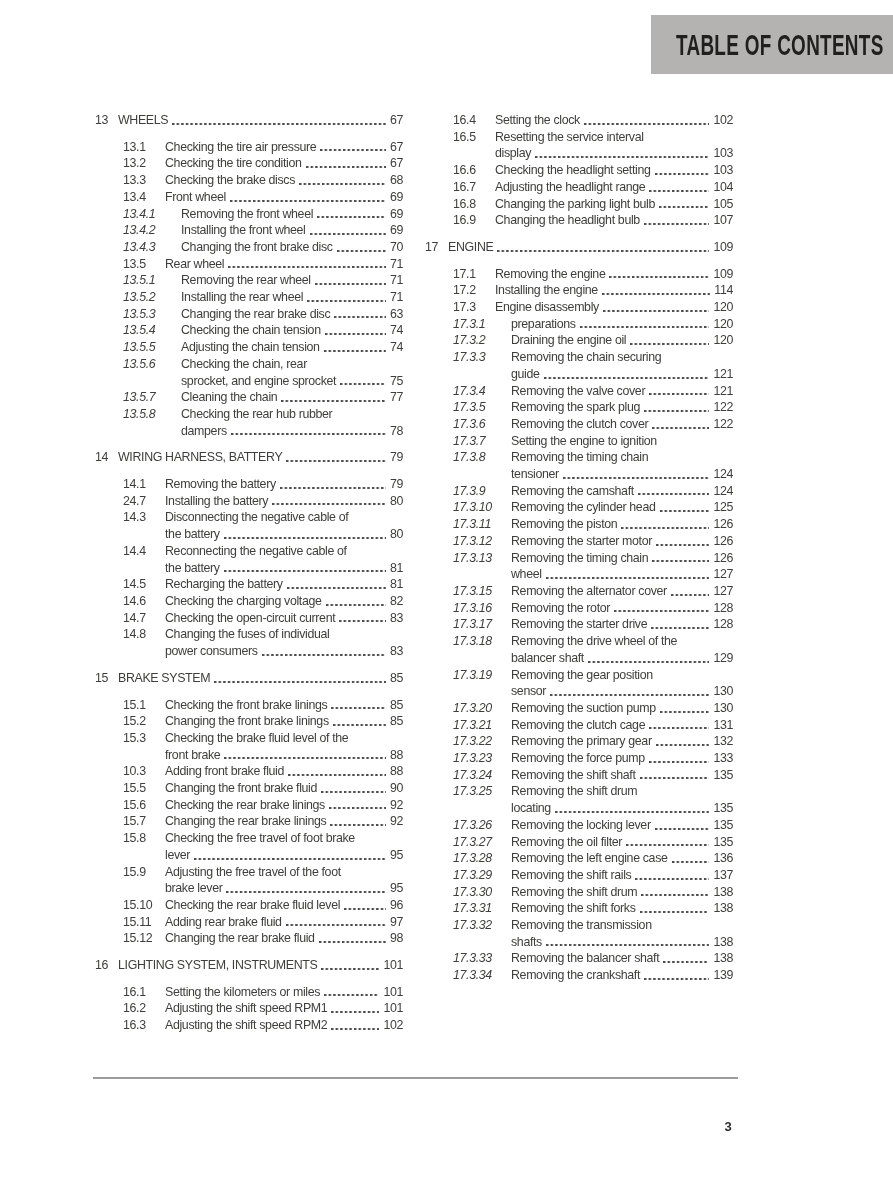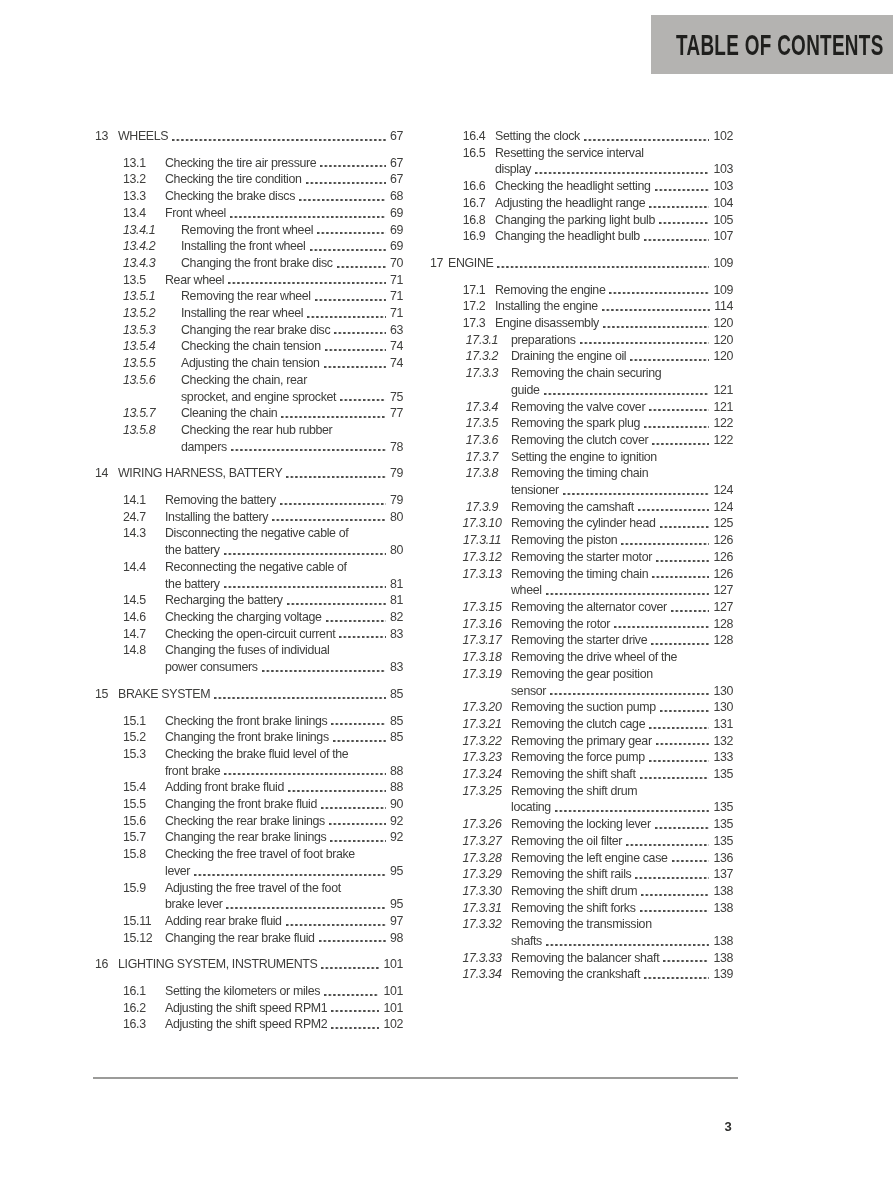--- a/index.html
+++ b/index.html
@@ -14,24 +14,24 @@
     background:var(--header-bg,#b4b3b1);
     display:flex;align-items:center;justify-content:center;
   }
   .toc-header .t{
     font-weight:bold;font-size:30px;color:var(--header-text,#1f1f1d);
     white-space:nowrap;transform:scaleX(0.63);letter-spacing:0.5px;
   }
   
   .content{position:absolute;left:95px;top:112px;display:flex;}
   .col{width:308px;}
-  .col + .col{margin-left:22px;text-align:center;}
+  .col + .col{margin-left:22px;}
   .entry{font-size:12.4px;line-height:16.7px;letter-spacing:-0.35px;}
   .entry.lvl0{margin:10px 0;}
-  .col .entry:first-child{margin-top:16px;}
+  .col .entry:first-child{margin-top:0;}
   .line{display:flex;align-items:flex-end;}
   .num{flex:0 0 auto;align-self:flex-start;}
   .lvl0 .num{width:23px;}
   .lvl1 .line,.lvl2 .line{padding-left:28px;}
   .lvl1 .num{width:42px;}
   .lvl2 .num{width:58px;font-style:italic;}
   .title{flex:0 1 auto;}
   .dots{
     flex:1 0 10px;height:4px;margin:0 4px 3px 4px;align-self:flex-end;
     background-image:radial-gradient(circle at 1.2px 2px,var(--dot-leader,#4b4b49) 1.05px,rgba(0,0,0,0) 1.5px);
@@ -313,21 +313,21 @@
           </div>
           <div class="line">
             <span class="num"></span>
             <span class="title">front brake</span>
             <span class="dots"></span>
             <span class="page-no">88</span>
           </div>
         </div>
         <div class="entry lvl1">
           <div class="line">
-            <span class="num">15.4</span>
+            <span class="num">10.3</span>
             <span class="title">Adding front brake fluid</span>
             <span class="dots"></span>
             <span class="page-no">88</span>
           </div>
         </div>
         <div class="entry lvl1">
           <div class="line">
             <span class="num">15.5</span>
             <span class="title">Changing the front brake fluid</span>
             <span class="dots"></span>
@@ -369,20 +369,28 @@
           </div>
           <div class="line">
             <span class="num"></span>
             <span class="title">brake lever</span>
             <span class="dots"></span>
             <span class="page-no">95</span>
           </div>
         </div>
         <div class="entry lvl1">
           <div class="line">
+            <span class="num">15.10</span>
+            <span class="title">Checking the rear brake fluid level</span>
+            <span class="dots"></span>
+            <span class="page-no">96</span>
+          </div>
+        </div>
+        <div class="entry lvl1">
+          <div class="line">
             <span class="num">15.11</span>
             <span class="title">Adding rear brake fluid</span>
             <span class="dots"></span>
             <span class="page-no">97</span>
           </div>
         </div>
         <div class="entry lvl1">
           <div class="line">
             <span class="num">15.12</span>
             <span class="title">Changing the rear brake fluid</span>
@@ -647,20 +655,26 @@
             <span class="num">17.3.17</span>
             <span class="title">Removing the starter drive</span>
             <span class="dots"></span>
             <span class="page-no">128</span>
           </div>
         </div>
         <div class="entry lvl2">
           <div class="line">
             <span class="num">17.3.18</span>
             <span class="title">Removing the drive wheel of the</span>
+          </div>
+          <div class="line">
+            <span class="num"></span>
+            <span class="title">balancer shaft</span>
+            <span class="dots"></span>
+            <span class="page-no">129</span>
           </div>
         </div>
         <div class="entry lvl2">
           <div class="line">
             <span class="num">17.3.19</span>
             <span class="title">Removing the gear position</span>
           </div>
           <div class="line">
             <span class="num"></span>
             <span class="title">sensor</span>

